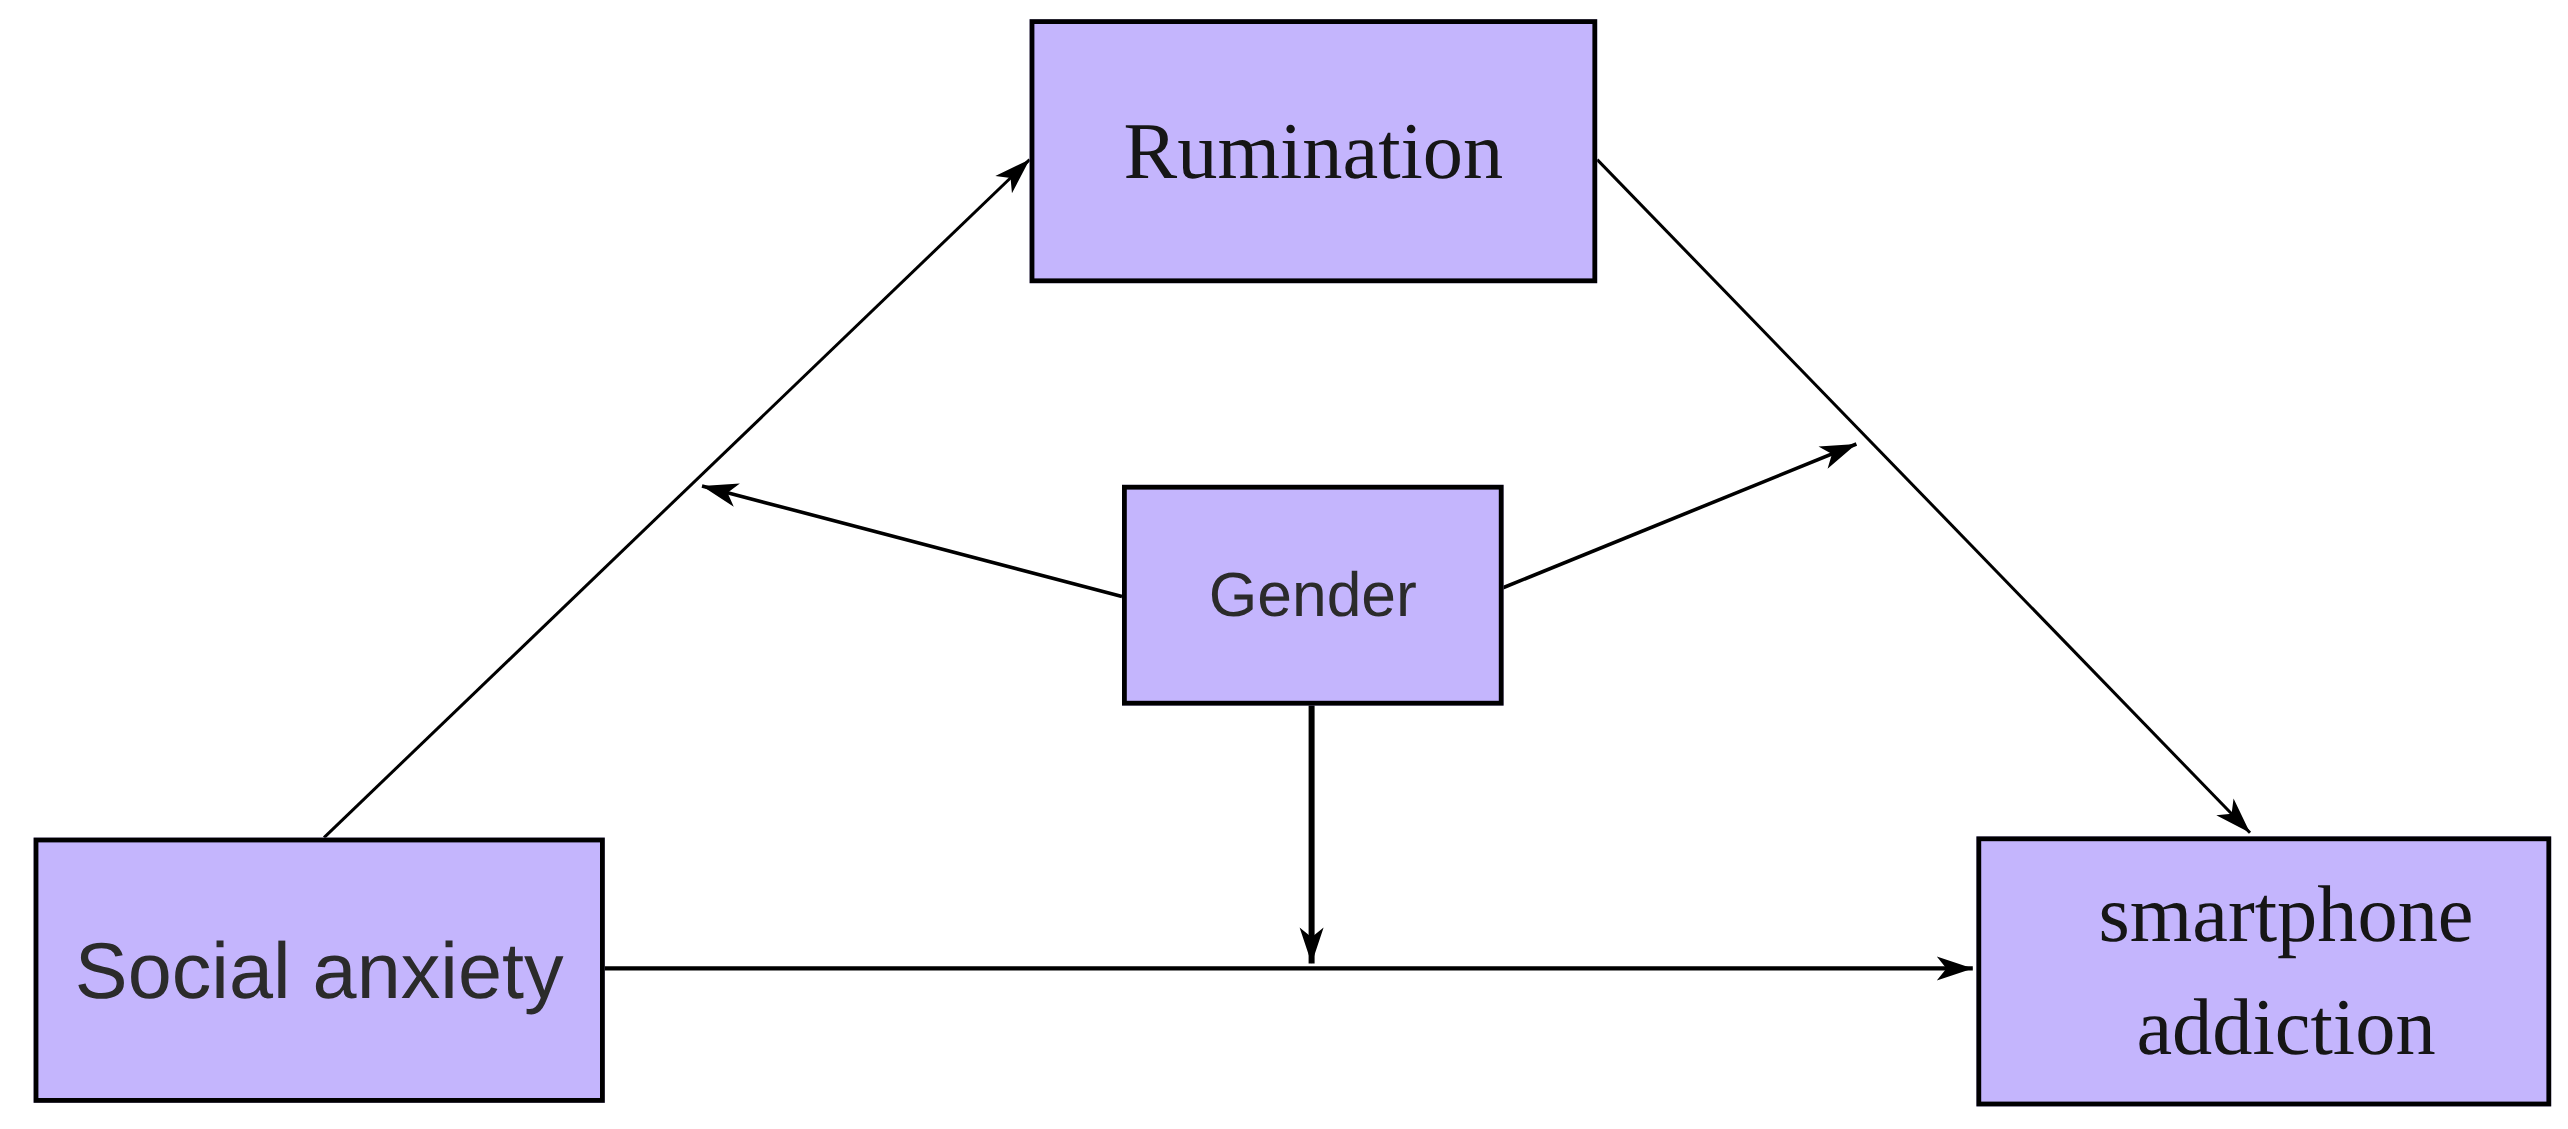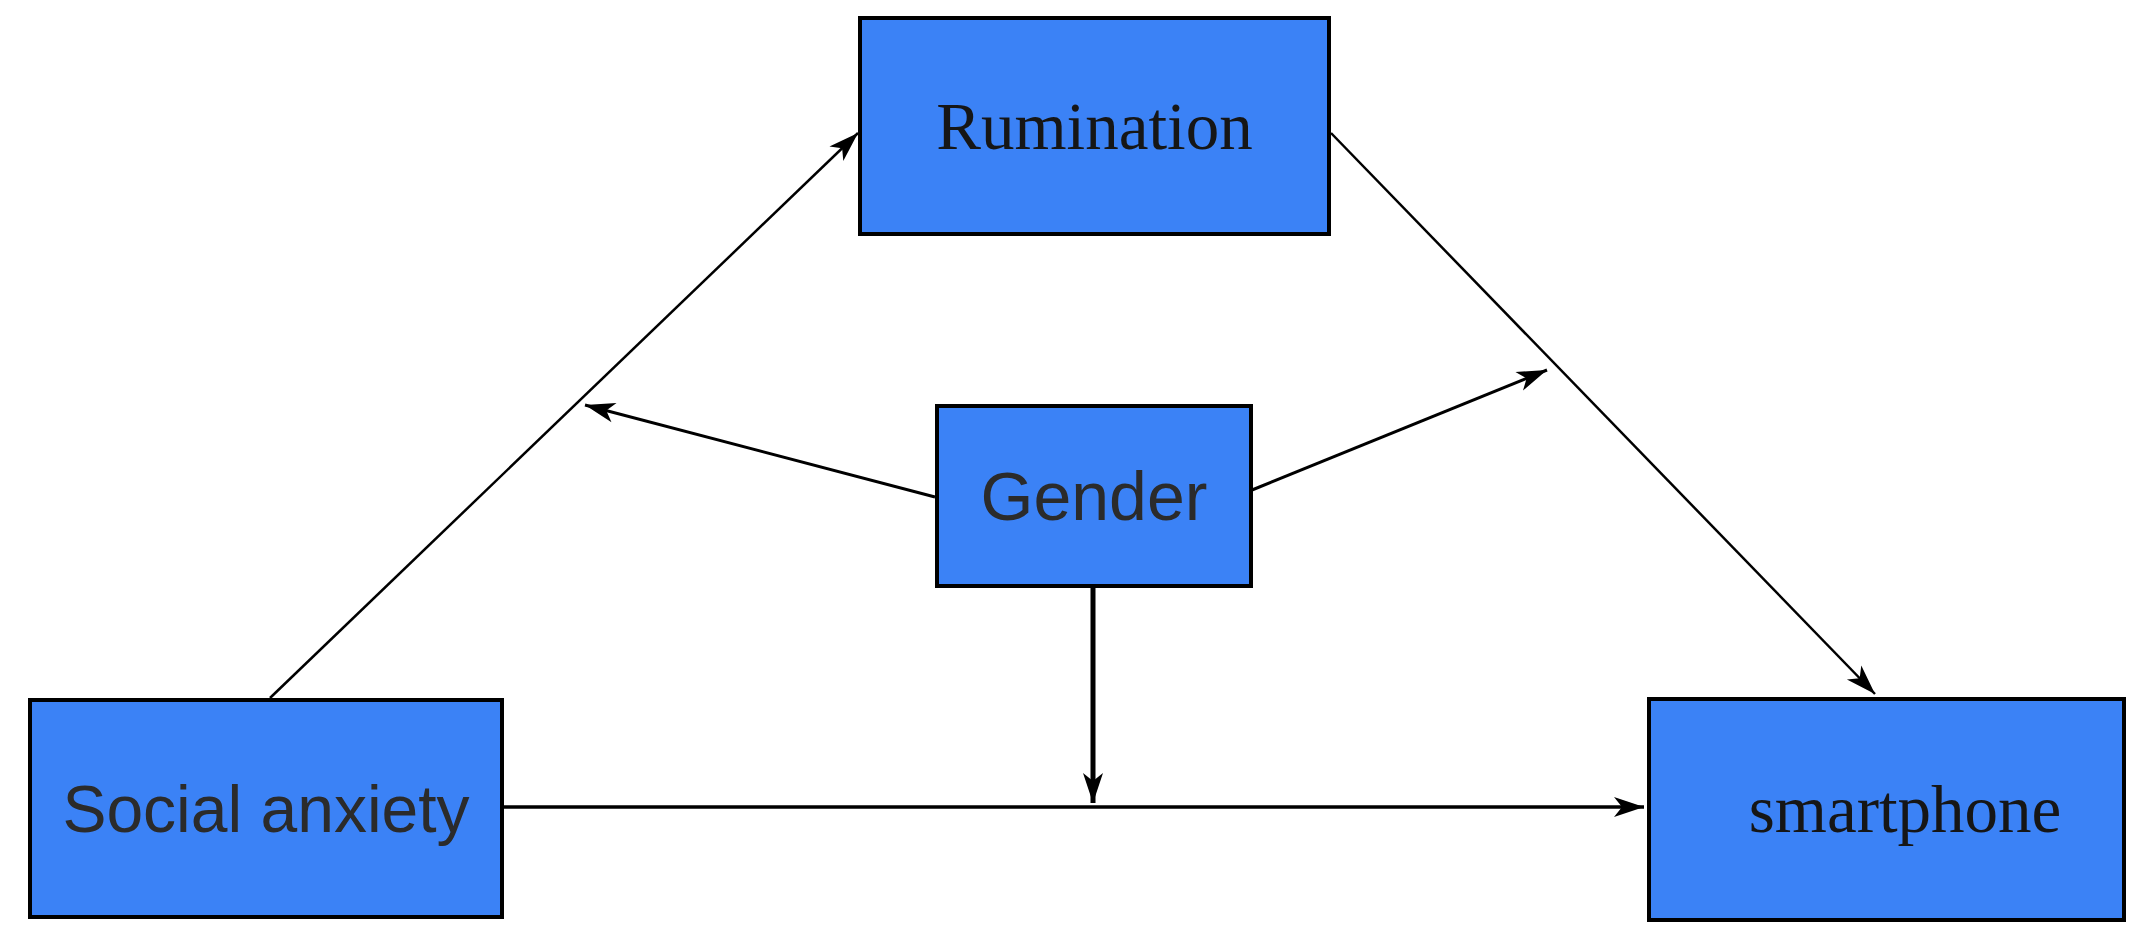--- a/index.html
+++ b/index.html
@@ -17,21 +17,21 @@
   .edges-layer {
     position: absolute;
     left: 0;
     top: 0;
     width: 2140px;
     height: 941px;
   }
   .node {
     position: absolute;
     box-sizing: border-box;
-    background: #3b82f6;
+    background: #c4b5fd;
     border: 4px solid #000000;
     display: flex;
     align-items: center;
     justify-content: center;
     text-align: center;
   }
   .serif {
     font-family: "Liberation Serif", serif;
     color: #161616;
   }
@@ -40,21 +40,21 @@
     color: #2b2b2b;
   }
   #node-rumination {
     left: 858px;  top: 16px;
     width: 473px; height: 220px;
     font-size: 67px;
   }
   #node-gender {
     left: 935px;  top: 404px;
     width: 318px; height: 184px;
-    font-size: 68px;
+    font-size: 52px;
   }
   #node-social-anxiety {
     left: 28px;   top: 698px;
     width: 476px; height: 221px;
     font-size: 66px;
     justify-content: center;
   }
   #node-smartphone-addiction {
     left: 1647px; top: 697px;
     width: 479px; height: 225px;
@@ -97,16 +97,17 @@
     <span class="label">Gender</span>
   </div>
 
   <div class="node sans" id="node-social-anxiety">
     <span class="label">Social anxiety</span>
   </div>
 
   <div class="node serif" id="node-smartphone-addiction">
     <span class="label">
       <span>smartphone</span><br>
+      <span>addiction</span>
     </span>
   </div>
 
 </div>
 
 </body></html>

